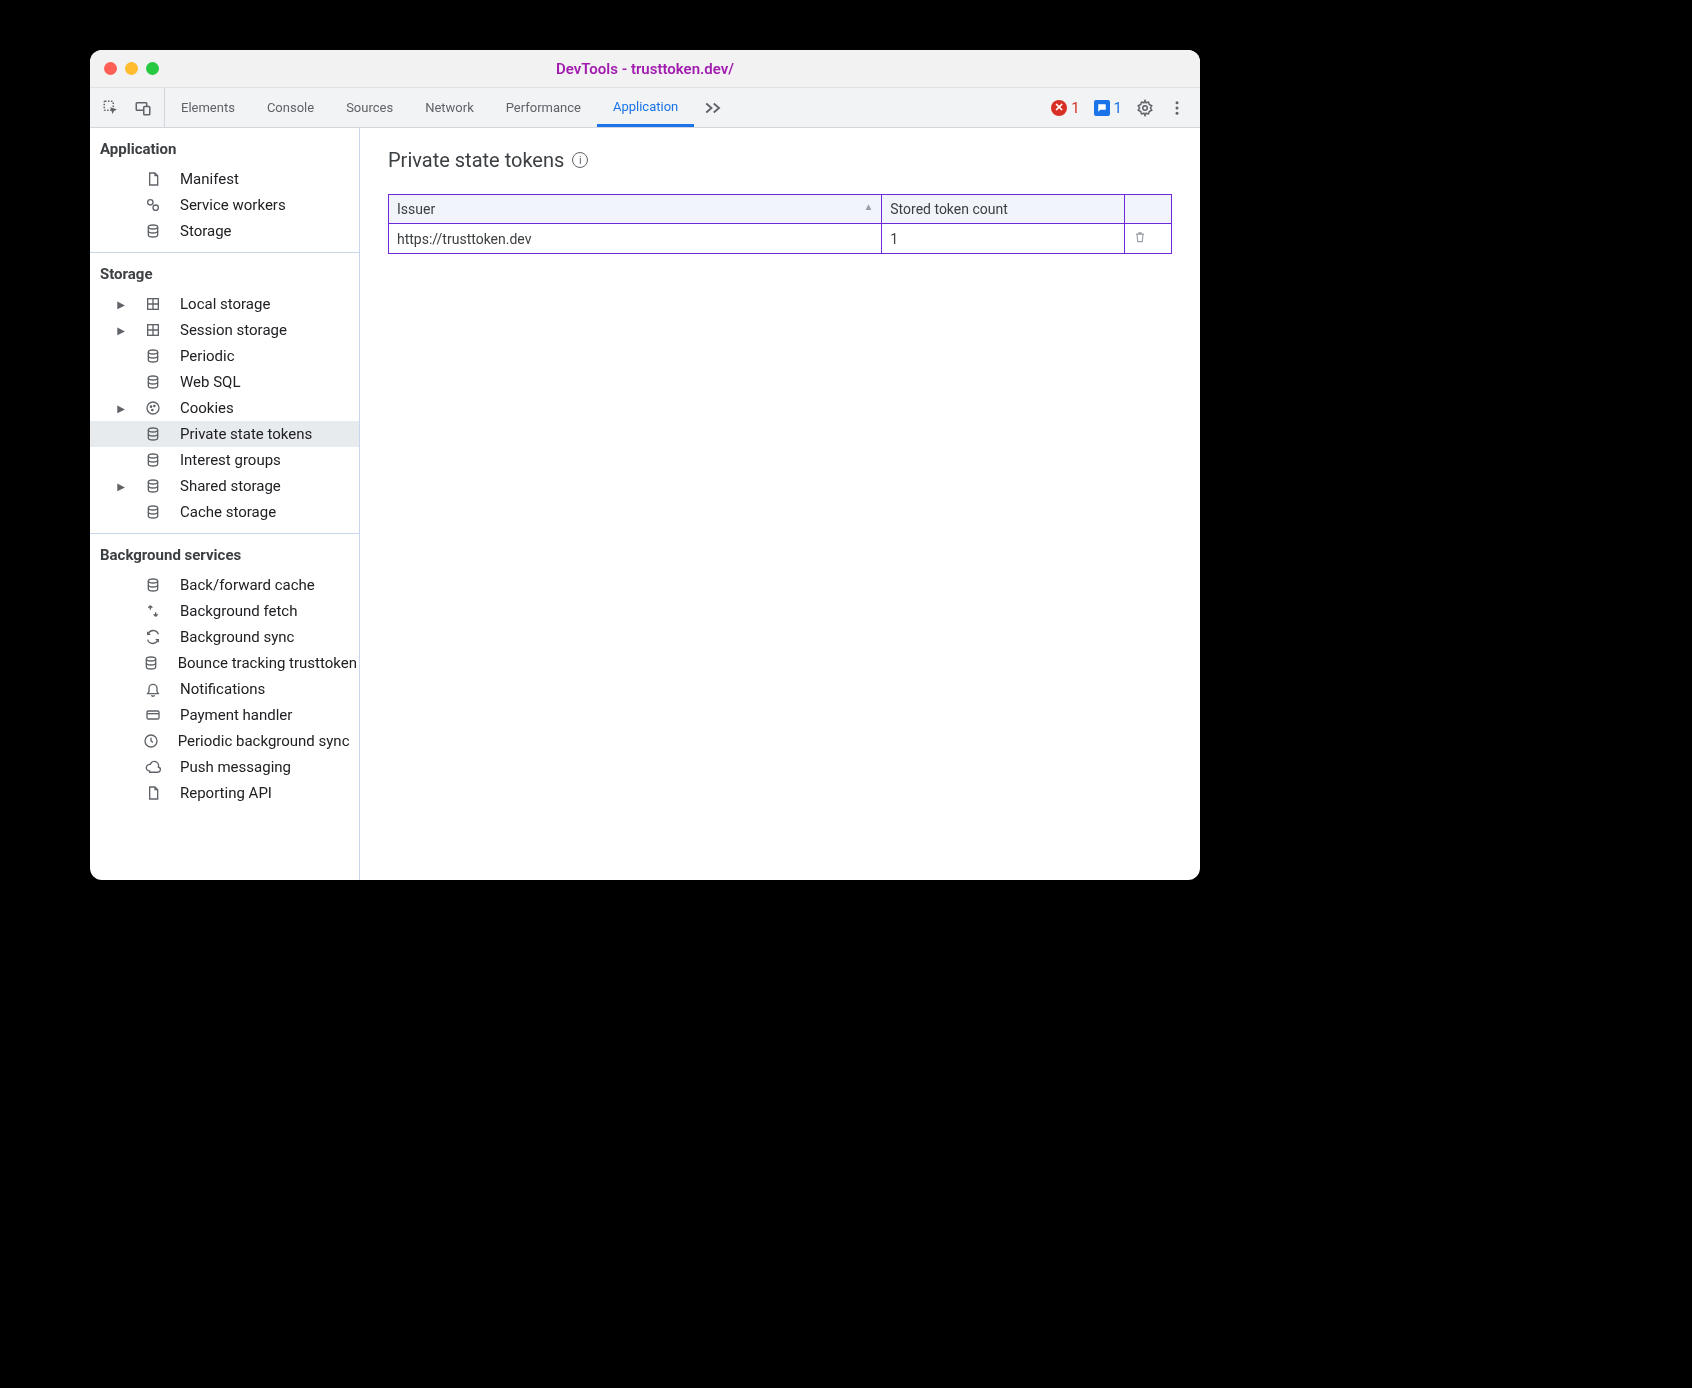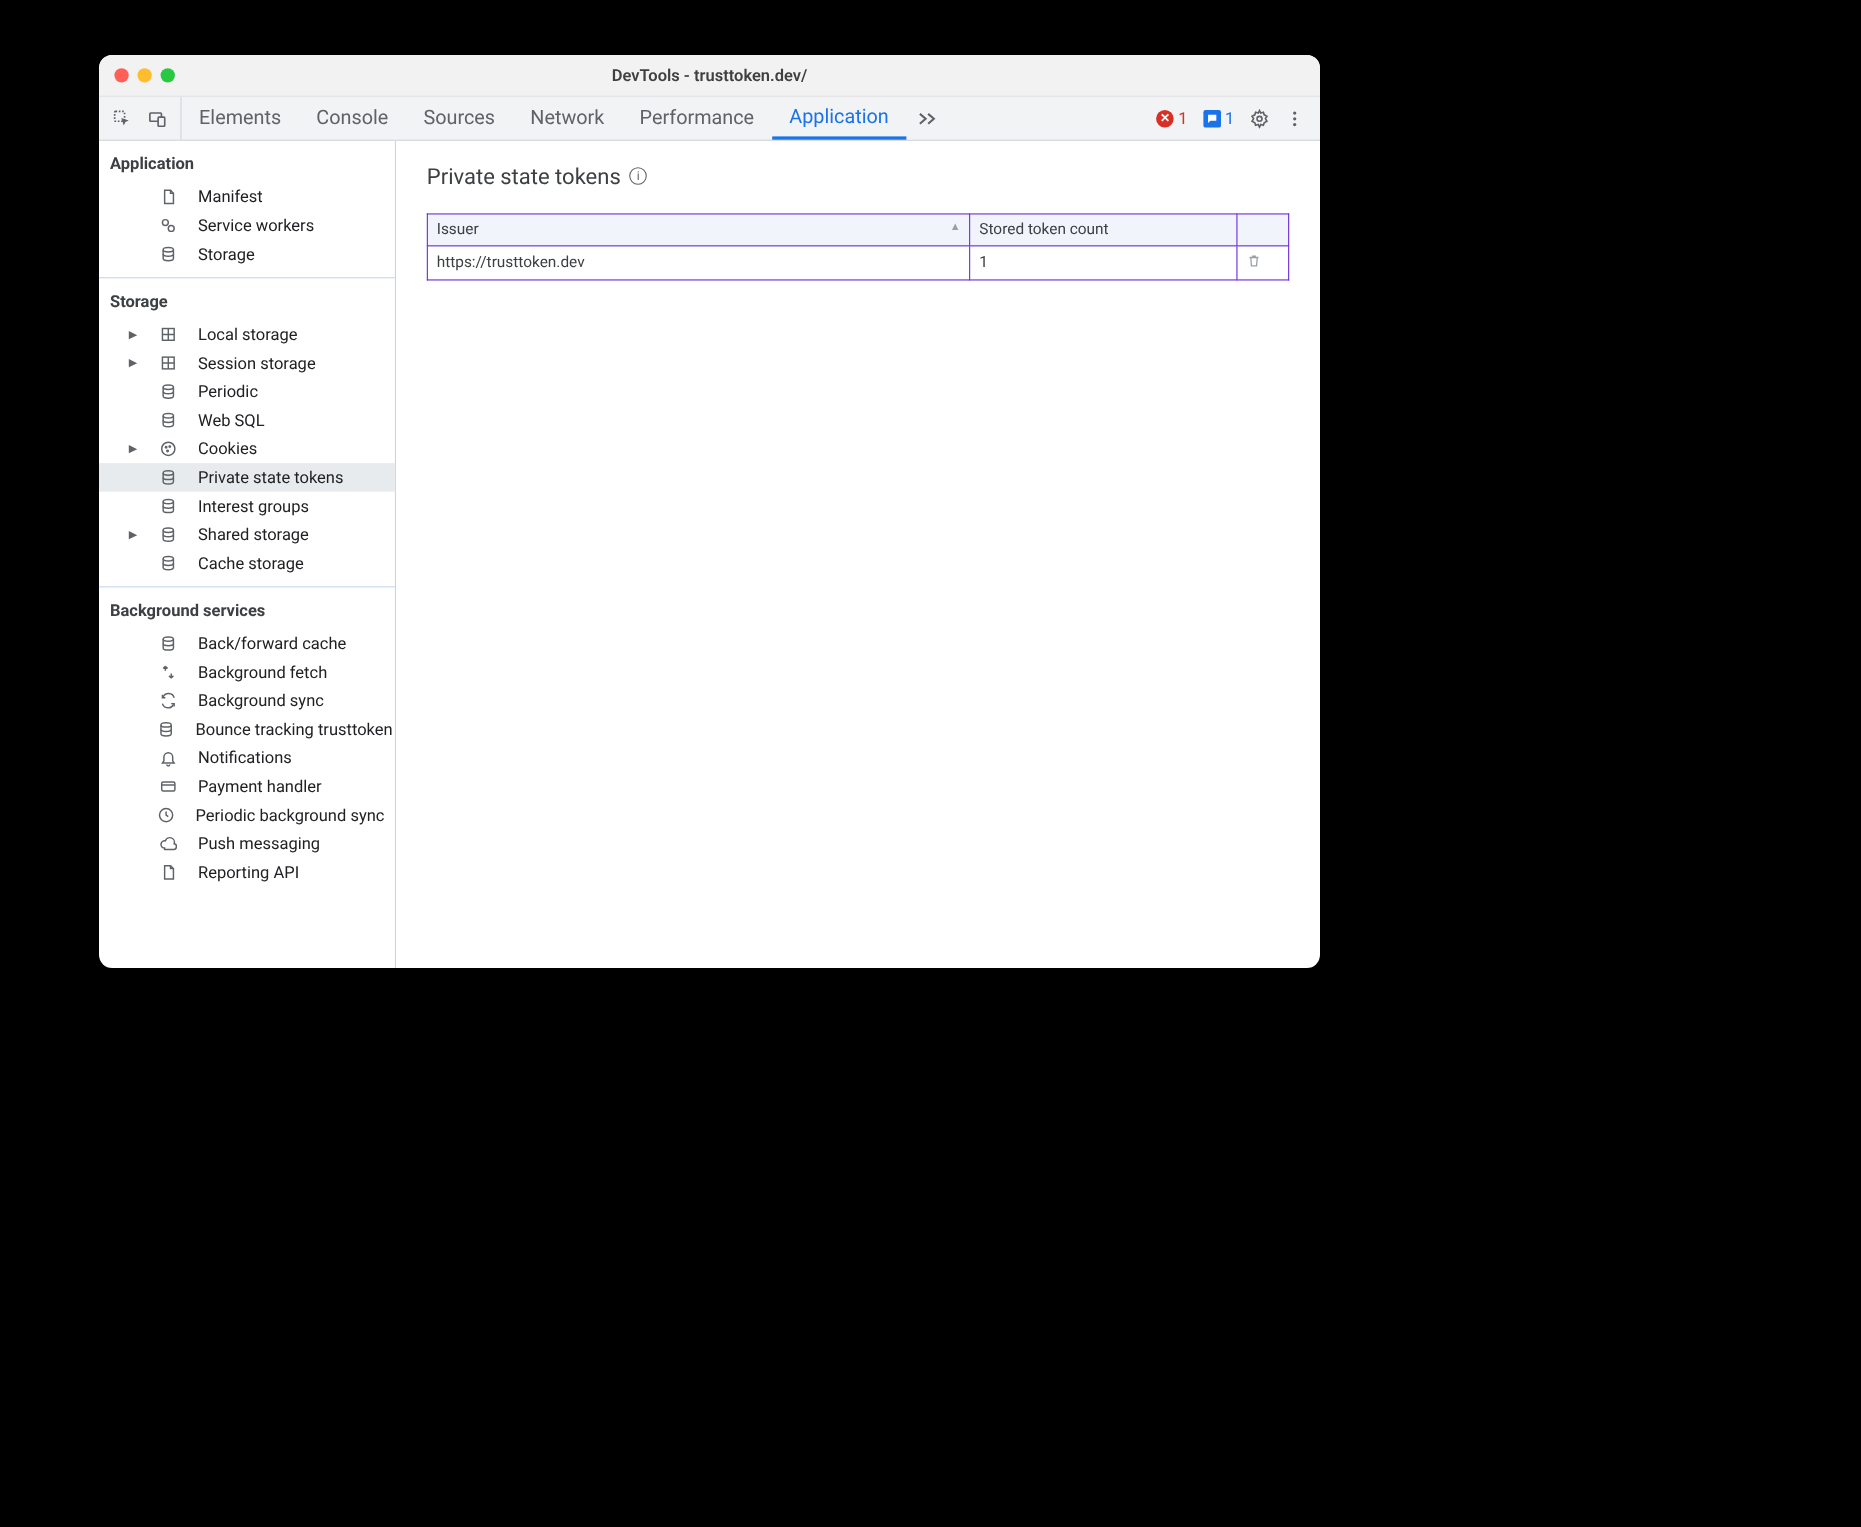--- a/index.html
+++ b/index.html
@@ -42,21 +42,21 @@
     border-radius: 50%;
   }
   .dot.red { background: #ff5f57; }
   .dot.yellow { background: #febc2e; }
   .dot.green { background: #28c840; }
   .title {
     position: absolute;
     left: 0; right: 0;
     text-align: center;
     font-weight: 600;
-    color: #404040;
+    color: #a21caf;
     font-size: 15px;
     pointer-events: none;
   }
   .tabbar {
     height: 40px;
     background: #f1f3f4;
     border-bottom: 1px solid #d2d6dd;
     display: flex;
     align-items: stretch;
     font-size: 15px;
@@ -78,21 +78,21 @@
   .tabs {
     display: flex;
     align-items: stretch;
   }
   .tab {
     padding: 0 16px;
     display: flex;
     align-items: center;
     cursor: pointer;
     color: #5f6368;
-    font-size: 18px;
+    font-size: 13px;
   }
   .tab.active {
     color: #1a73e8;
     border-bottom: 3px solid #1a73e8;
   }
   .tb-more {
     display: flex;
     align-items: center;
     padding: 0 10px;
     cursor: pointer;

